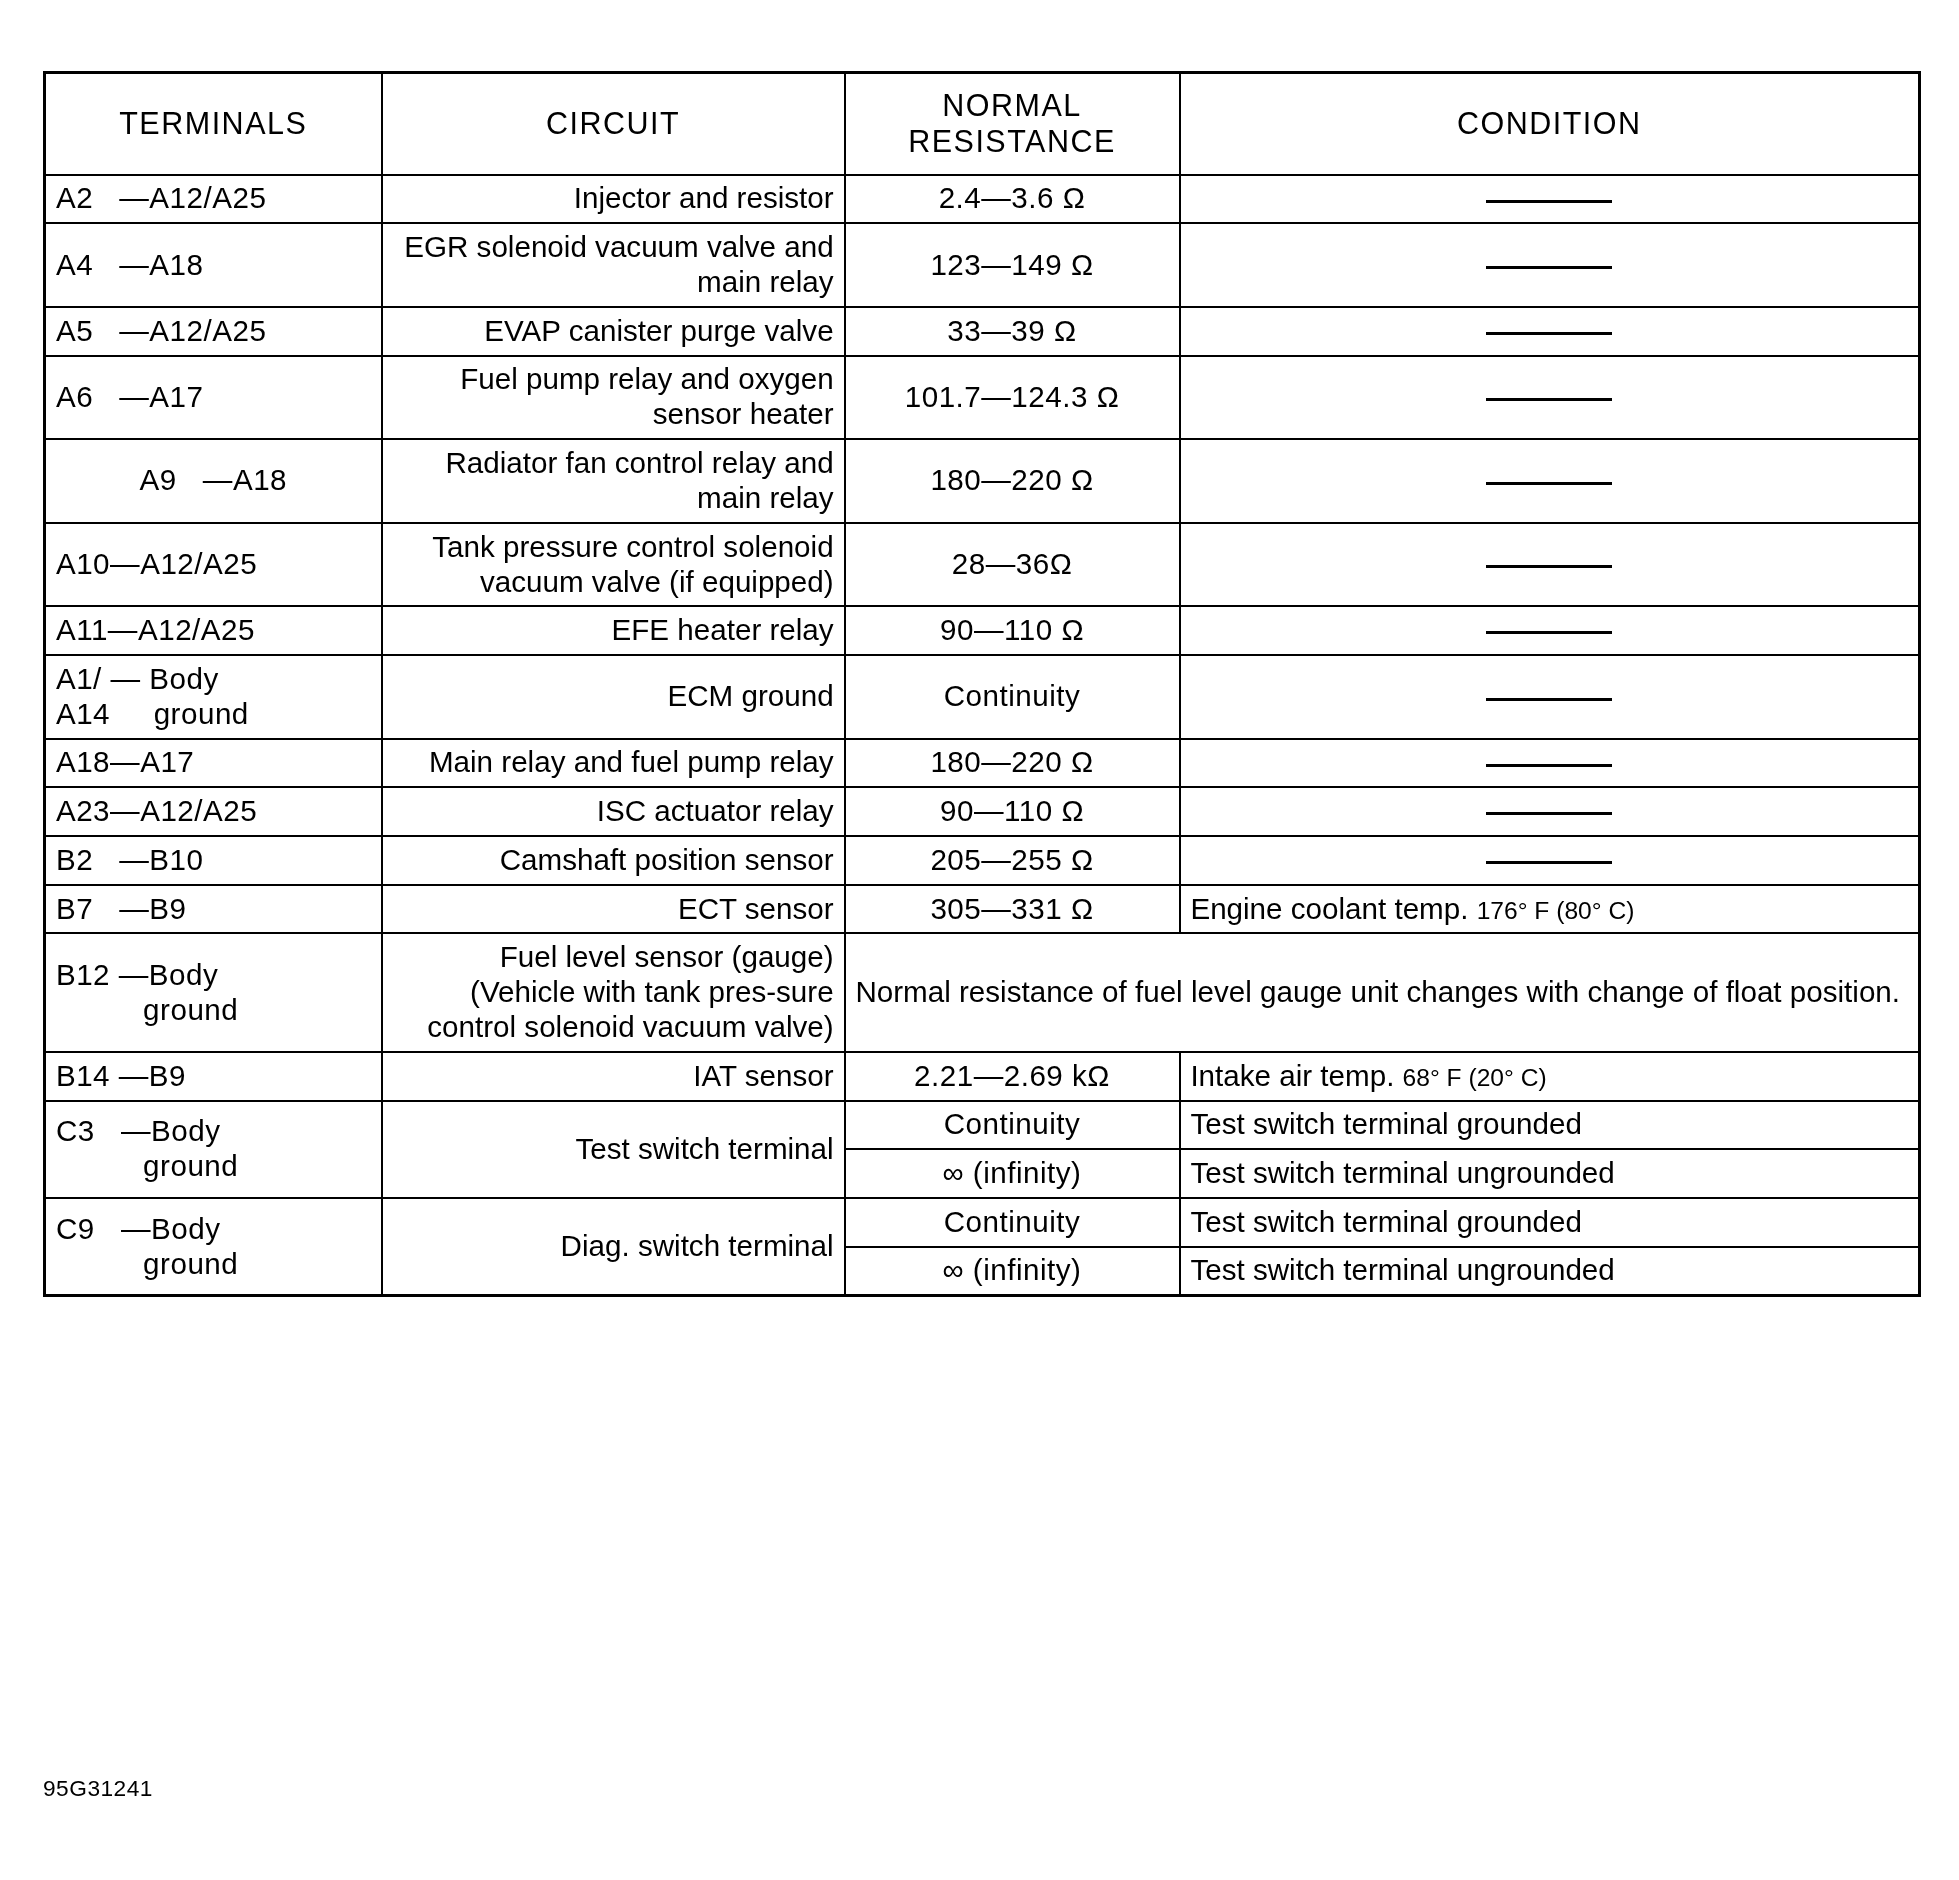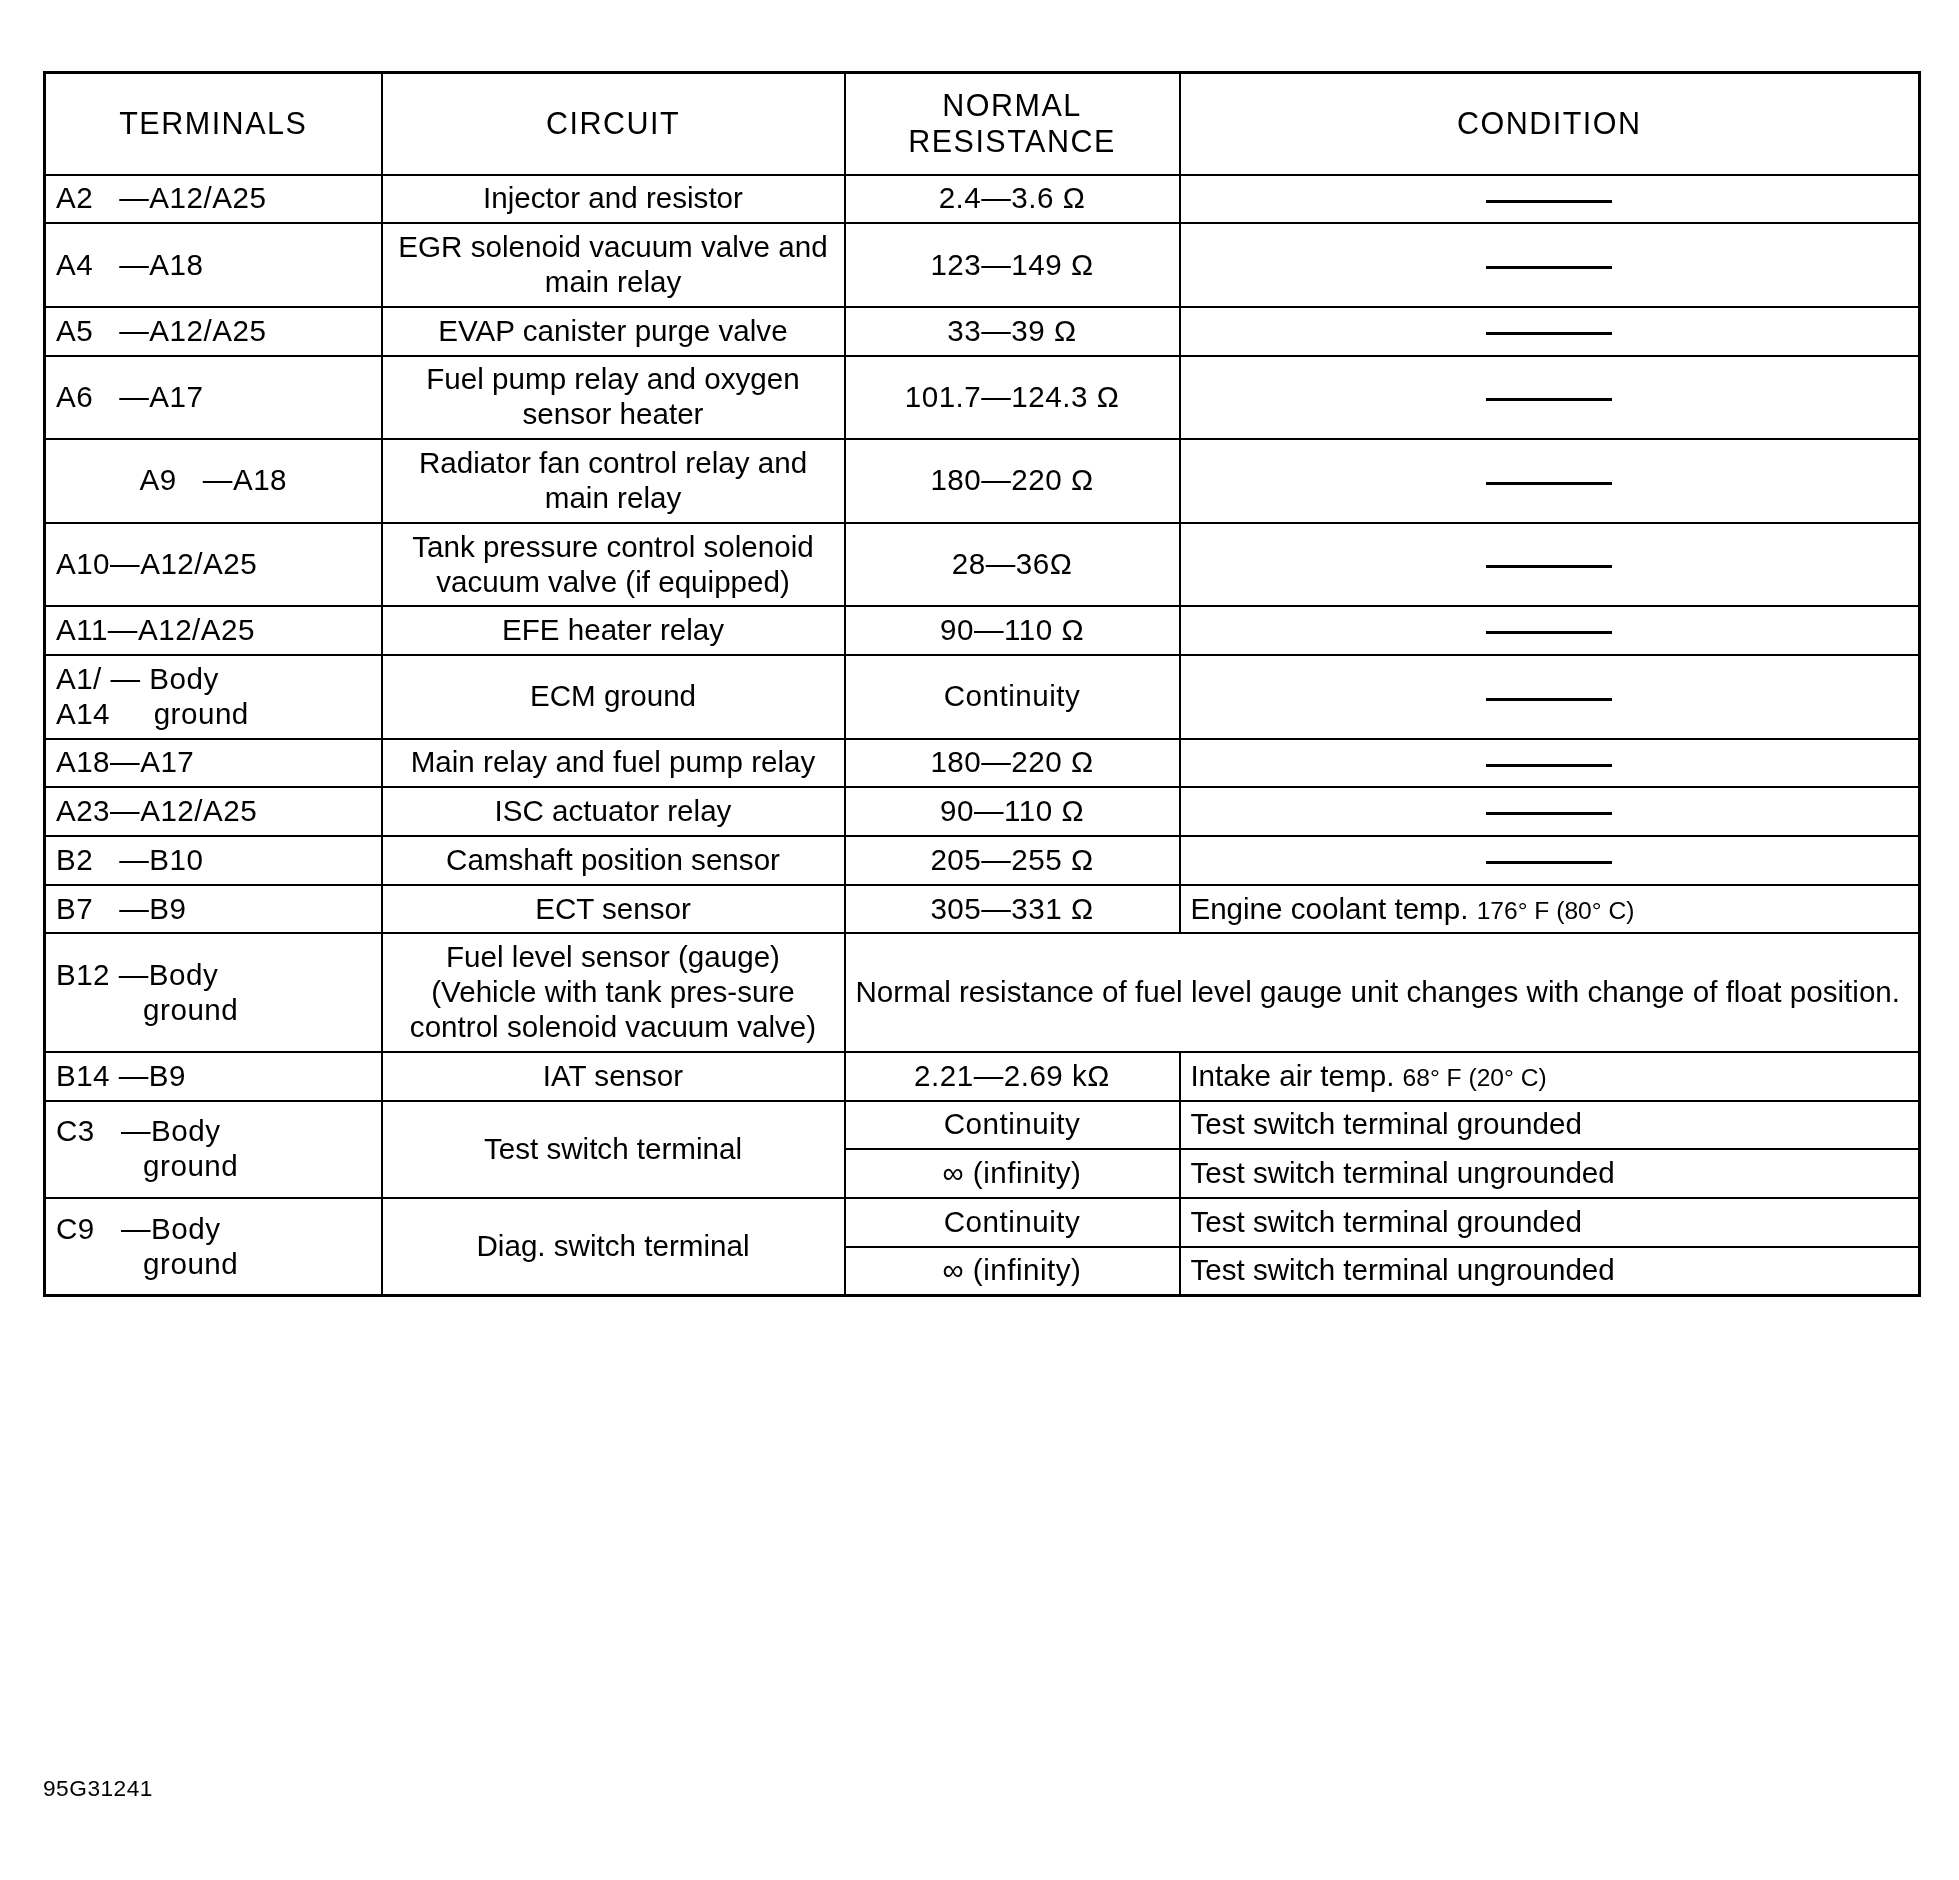--- a/index.html
+++ b/index.html
@@ -52,21 +52,21 @@
   .col-res    { width: 335px; }
   .col-cond   { width: 740px; }
 
   .c-term {
     text-align: left;
     padding-left: 17.7px;
     letter-spacing: 0.5px;
     white-space: pre;
   }
   .c-circ {
-    text-align: center;
+    text-align: right;
     padding-left: 15.8px;
   }
   .c-res {
     text-align: center;
     letter-spacing: 0.5px;
   }
   .c-cond {
     text-align: center;
   }
   .c-cond-left {

